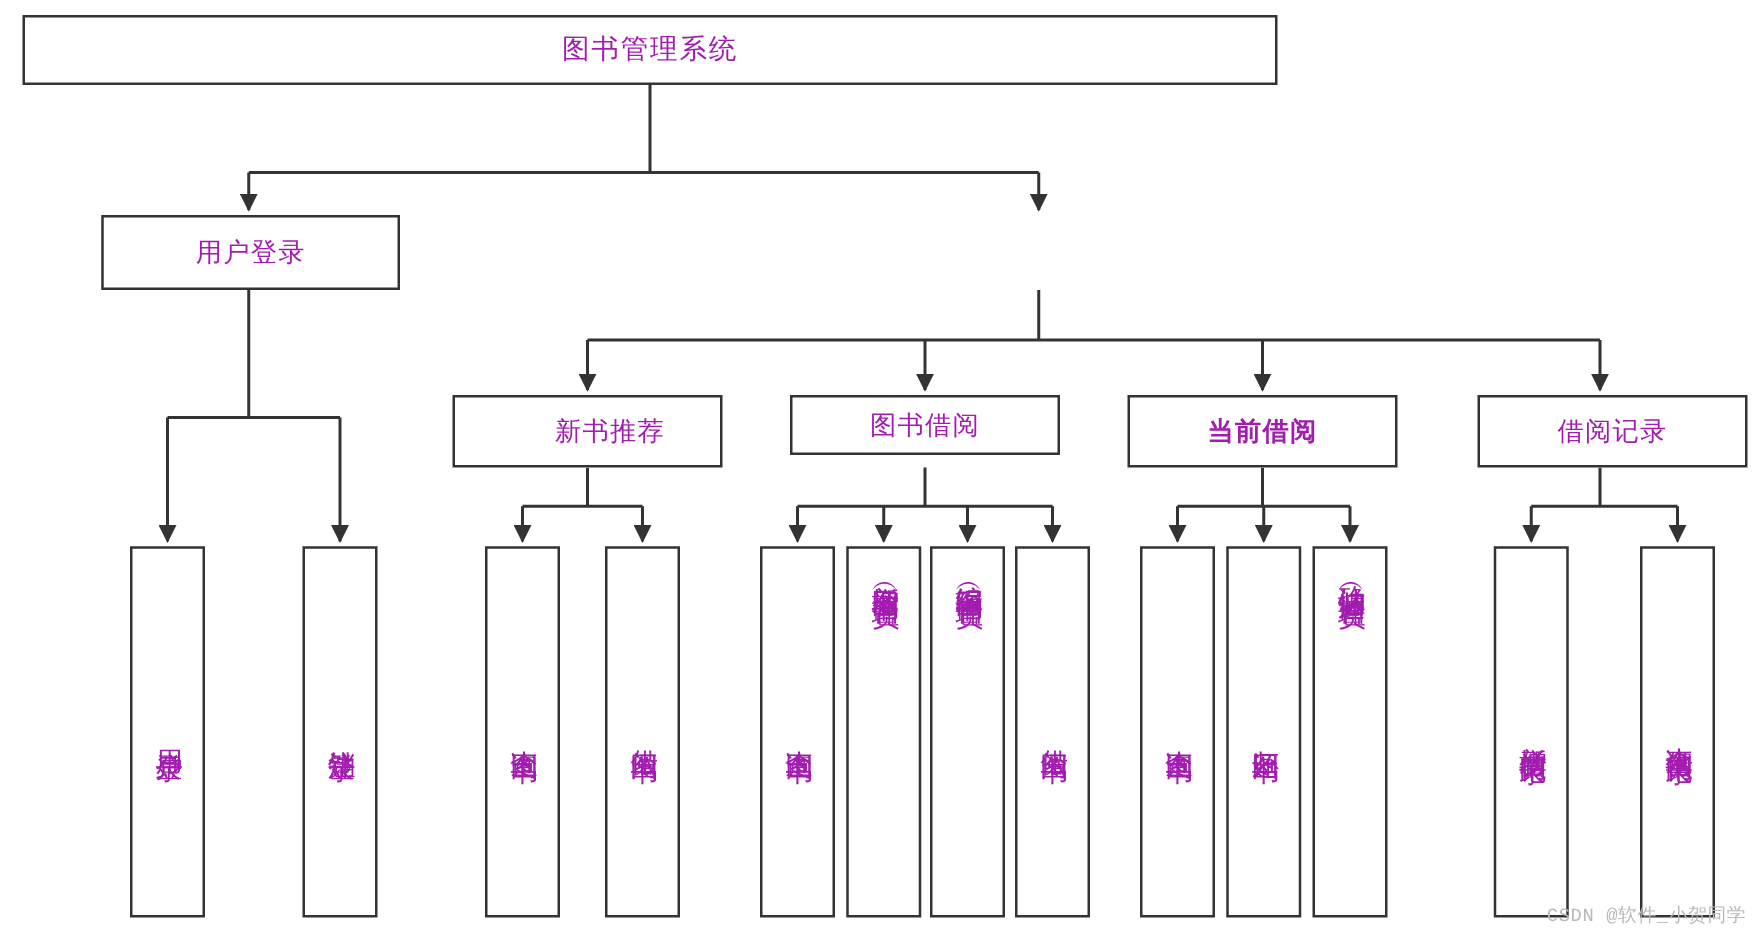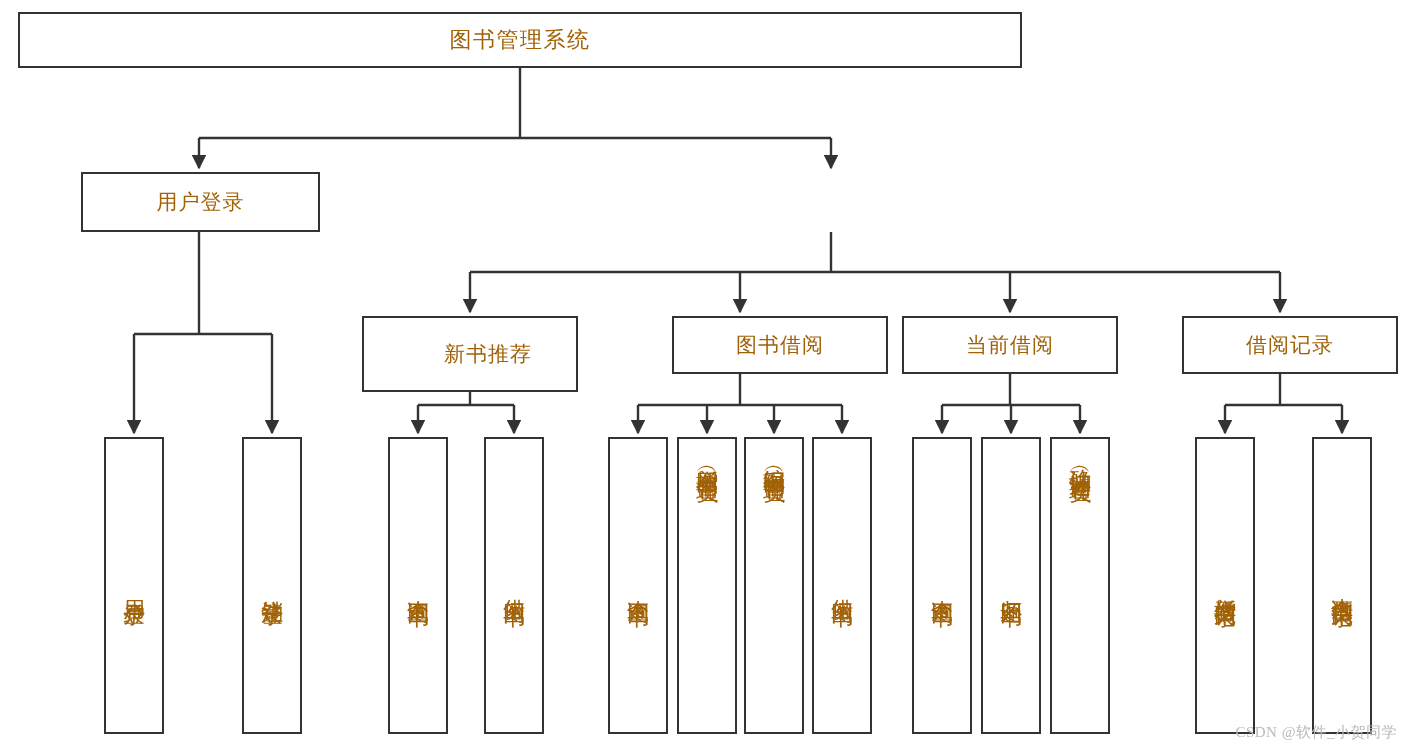--- a/index.html
+++ b/index.html
@@ -27,21 +27,21 @@
     pointer-events: none;
   }
   .node {
     position: absolute;
     box-sizing: border-box;
     background: #ffffff;
     border: 2px solid #333333;
     display: flex;
     align-items: center;
     justify-content: center;
-    color: #a16207;
+    color: #a21caf;
   }
   .node-label {
     display: block;
     text-align: center;
     line-height: 1.05;
     white-space: nowrap;
   }
   .node.horizontal .node-label {
     font-size: 21px;
     letter-spacing: 1px;
@@ -71,21 +71,21 @@
     padding-top: 0;
   }
   #watermark {
     position: absolute;
     right: 8px;
     bottom: 5px;
     font-size: 15px;
     color: #b9b9b9;
     letter-spacing: 0.5px;
     white-space: nowrap;
-    font-family: Liberation Serif, serif;
+    font-family: Liberation Mono, monospace;
   }
 </style>
 </head>
 <body>
 
 <div id="diagram-root">
 
   <svg id="edges-layer" viewBox="0 0 1405 747" width="1405" height="747" xmlns="http://www.w3.org/2000/svg">
     <defs>
       <marker id="arrow" viewBox="0 0 10 10" refX="9" refY="5" markerWidth="6" markerHeight="6" orient="auto-start-reverse">
@@ -138,27 +138,27 @@
   </svg>
 
   <div class="node horizontal root" style="left:18px; top:12px; width:1004px; height:56px;">
     <span class="node-label">图书管理系统</span>
   </div>
 
   <div class="node horizontal" style="left:81px; top:172px; width:239px; height:60px;">
     <span class="node-label">用户登录</span>
   </div>
 
-  <div class="node horizontal" style="left:362px; top:316px; width:216px; height:76px;padding-left:36px;">
+  <div class="node horizontal" style="left:362px; top:316px; width:216px; height:58px;padding-left:36px;">
     <span class="node-label">新书推荐</span>
   </div>
-  <div class="node horizontal" style="left:632px; top:316px; width:216px; height:58px;margin-left:40px;">
+  <div class="node horizontal" style="left:632px; top:316px; width:216px; height:48px;">
     <span class="node-label">图书借阅</span>
   </div>
-  <div class="node horizontal" style="left:902px; top:316px; width:216px; height:58px;">
+  <div class="node horizontal" style="left:902px; top:316px; width:216px; height:58px;font-weight:bold;">
     <span class="node-label">当前借阅</span>
   </div>
   <div class="node horizontal" style="left:1172px; top:316px; width:216px; height:58px;margin-left:10px;">
     <span class="node-label">借阅记录</span>
   </div>
 
   <div class="node vertical centered" style="left:104px; top:437px; width:60px; height:297px;">
     <span class="node-label">用户登录</span>
   </div>
   <div class="node vertical centered" style="left:242px; top:437px; width:60px; height:297px;">

